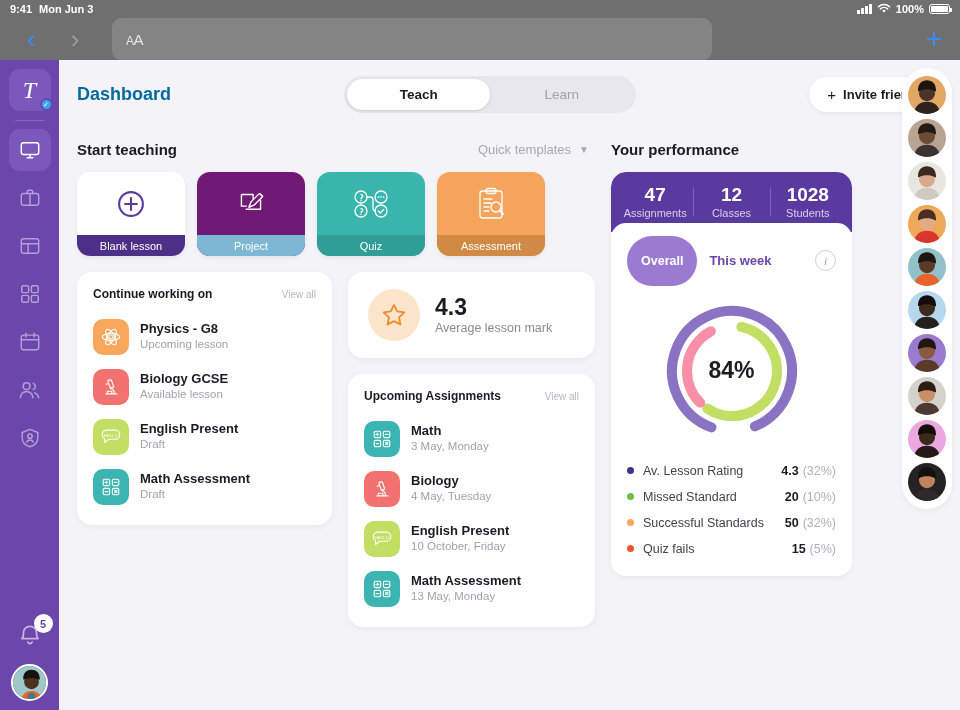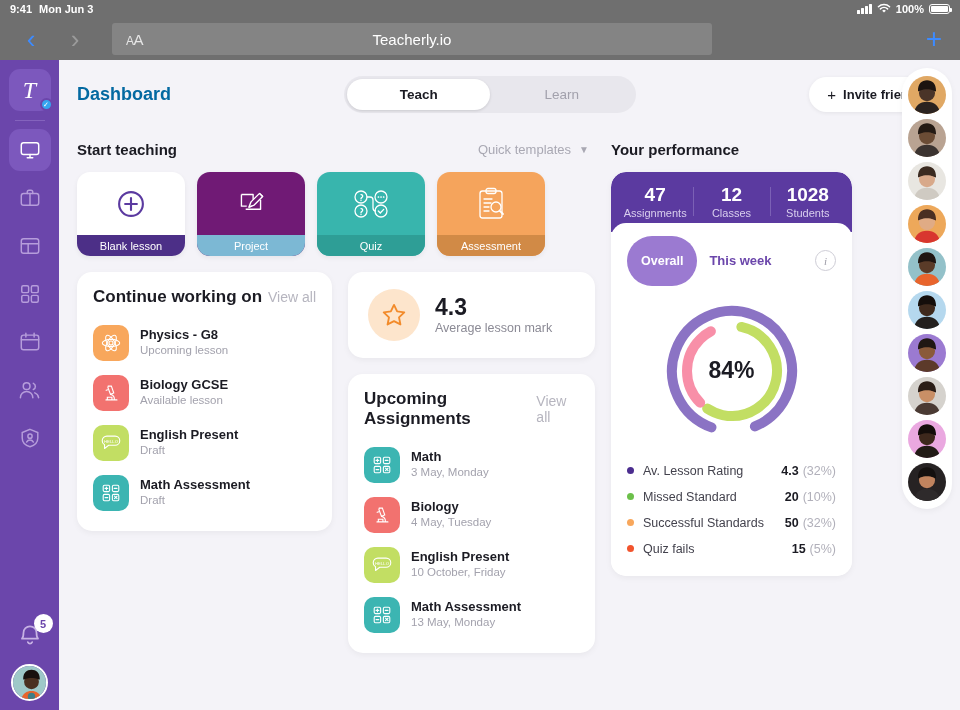--- a/index.html
+++ b/index.html
@@ -34,21 +34,21 @@
 
   
   .chrome{
     height:42px; background:#6f6f6f; display:flex; align-items:center;
     padding:0 14px; gap:10px;
   }
   .nav-arrow{ font-size:26px; line-height:1; width:34px; text-align:center; }
   .nav-arrow.active{ color:#3d8bff; }
   .nav-arrow.dim{ color:#9b9b9b; }
   .urlbar{
-    flex:1; height:32px; background:#848484; border-radius:3px;
+    flex:1; height:42px; background:#848484; border-radius:9px;
     display:flex; align-items:center; position:relative;
     margin:0 10px; max-width:600px;
   }
   .urlbar .aa{ position:absolute; left:14px; color:#e6e6e6; font-size:12px; letter-spacing:-.5px;}
   .urlbar .aa em{ font-size:15px; font-style:normal;}
   .urlbar .host{ width:100%; text-align:center; color:#fff; font-size:15px;}
   .plus{ color:#3d8bff; font-size:28px; font-weight:300; line-height:1; margin-left:auto; padding-right:4px;}
 
   
   .app{ display:flex; height:650px; }
@@ -120,22 +120,22 @@
     display:flex; flex-direction:column; box-shadow:0 2px 5px rgba(0,0,0,.06);
   }
   .lcard .body{ flex:1; display:flex; align-items:center; justify-content:center;}
   .lcard .foot{ height:21px; font-size:11px; display:flex;align-items:center;justify-content:center;}
 
   
   .panel{ background:#fff; border-radius:15px; box-shadow:0 2px 6px rgba(0,0,0,.05); }
   .panel-head{
     display:flex; align-items:center; padding:15px 16px 11px;
   }
-  .panel-head h3{ font-size:17px; font-weight:bold; color:#1b1b23;}
-  .panel-head .view{ margin-left:auto; font-size:14px; color:#b6b5bf;}
+  .panel-head h3{ font-size:12px; font-weight:bold; color:#1b1b23;}
+  .panel-head .view{ margin-left:auto; font-size:10px; color:#b6b5bf;}
   .row{ display:flex; align-items:center; gap:11px; padding:7px 16px; }
   .row .ico{ width:36px;height:36px;border-radius:10px; display:flex;align-items:center;justify-content:center; flex-shrink:0;}
   .row .t1{ font-size:13px; font-weight:bold; color:#1b1b23; line-height:1.25;}
   .row .t2{ font-size:11.5px; color:#a3a2ad; line-height:1.35;}
   .rows-pad{ padding-bottom:13px;}
 
   
   .markcard{ display:flex; align-items:center; gap:15px; padding:17px 20px; }
   .markcircle{ width:52px;height:52px;border-radius:50%; background:#fde5cc;
     display:flex;align-items:center;justify-content:center; flex-shrink:0;}
@@ -203,21 +203,20 @@
         <b></b>
       </span>
   </div>
 </div>
 
 <div class="chrome">
   <span class="nav-arrow active">‹</span>
   <span class="nav-arrow dim">›</span>
   <div class="urlbar">
     <span class="aa">A<em>A</em></span>
-    <span class="host">Teacherly.io</span>
   </div>
   <span class="plus">+</span>
 </div>
 
 <div class="app">
 
   <div class="sidebar">
     <div class="logo">
       <span>T</span>
       <span class="dot">✓</span>

